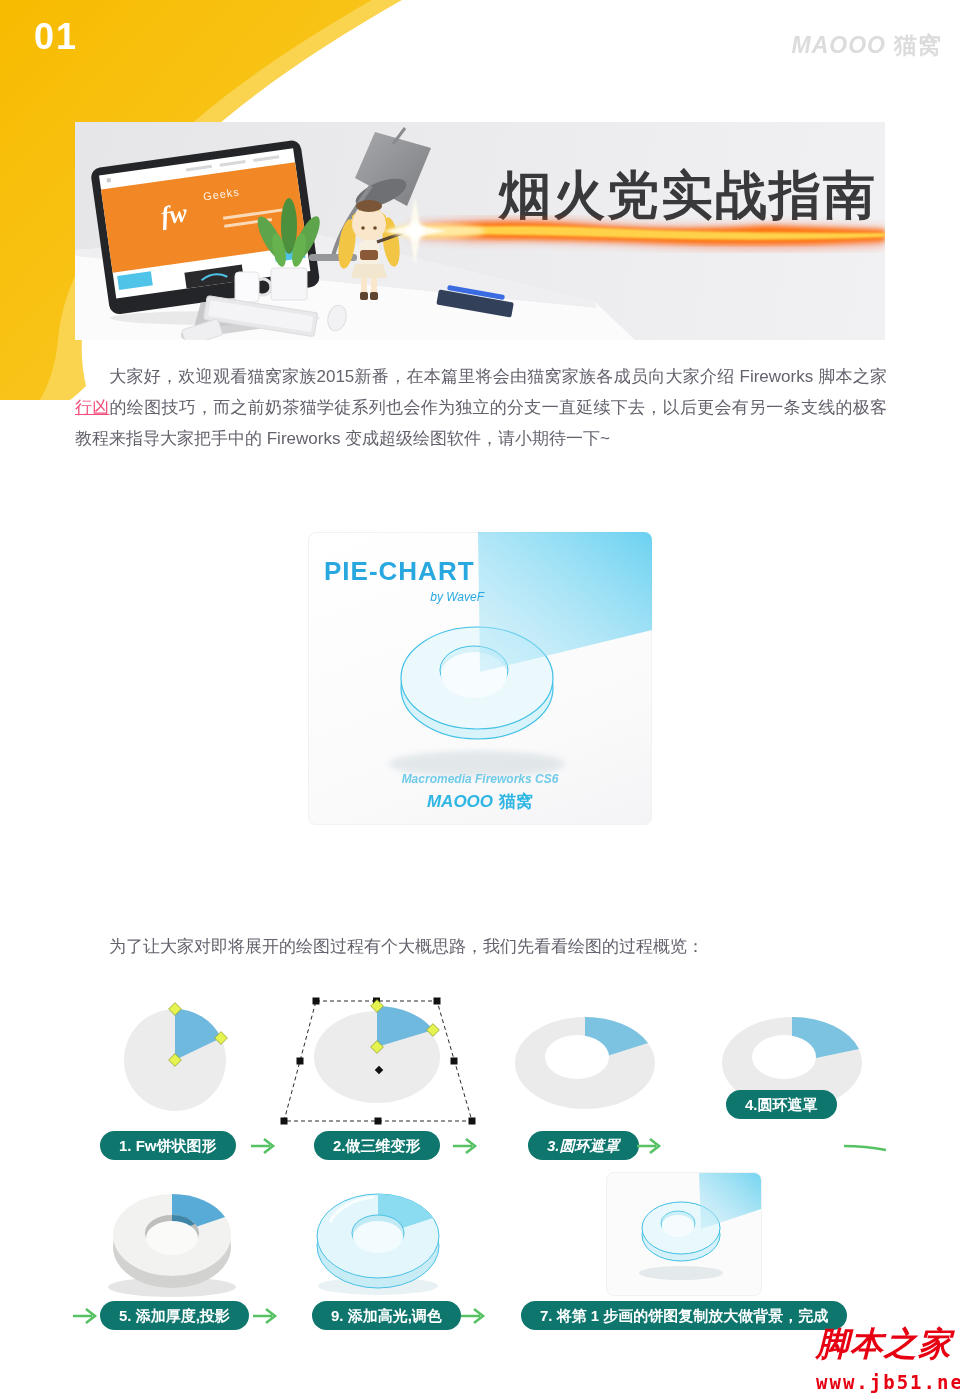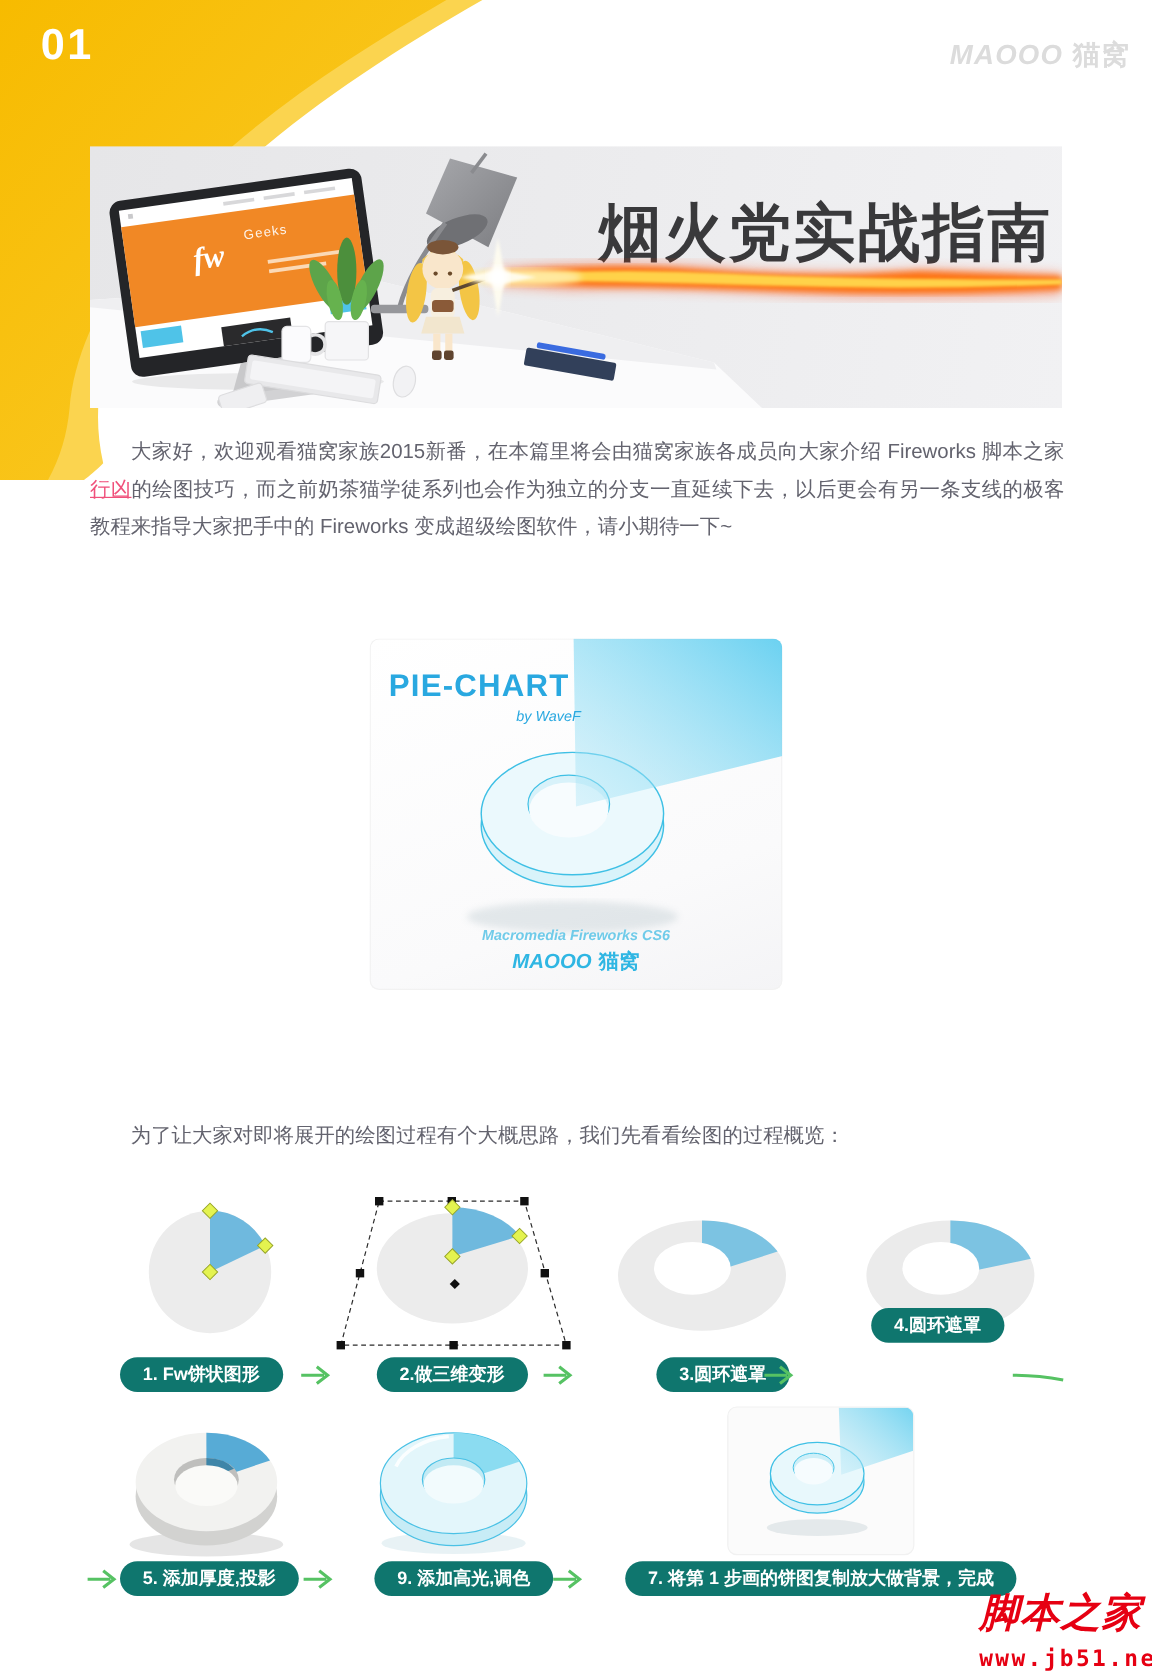--- a/index.html
+++ b/index.html
@@ -259,21 +259,21 @@
   </svg>
 
   <div class="pill" style="left:100px;top:1131px;">1. Fw饼状图形</div>
   <svg class="arrow" style="left:250px;top:1136px;" viewBox="0 0 30 20">
       <path d="M1,10 H20 M14,3 L23,10 L14,17" stroke="#56C263" stroke-width="2.6" fill="none"></path>
     </svg>
   <div class="pill" style="left:314px;top:1131px;">2.做三维变形</div>
   <svg class="arrow" style="left:452px;top:1136px;" viewBox="0 0 30 20">
       <path d="M1,10 H20 M14,3 L23,10 L14,17" stroke="#56C263" stroke-width="2.6" fill="none"></path>
     </svg>
-  <div class="pill" style="left:547px;top:1131px;">3.圆环遮罩</div>
+  <div class="pill" style="left:528px;top:1131px;font-style:italic;">3.圆环遮罩</div>
   <svg class="arrow" style="left:636px;top:1136px;" viewBox="0 0 30 20">
       <path d="M1,10 H20 M14,3 L23,10 L14,17" stroke="#56C263" stroke-width="2.6" fill="none"></path>
     </svg>
   <div class="pill" style="left:726px;top:1090px;">4.圆环遮罩</div>
   <svg class="arrow" style="left:843px;top:1136px;width:44px;" viewBox="0 0 44 20">
       <path d="M1,10 Q22,10 43,14" stroke="#56C263" stroke-width="2.6" fill="none"></path>
     </svg>
 
   <svg class="step-art" style="left:92px;top:1175px;" width="160" height="130" viewBox="0 0 160 130">
     <ellipse cx="80" cy="112" rx="64" ry="10" fill="#000000" opacity="0.10"></ellipse>

